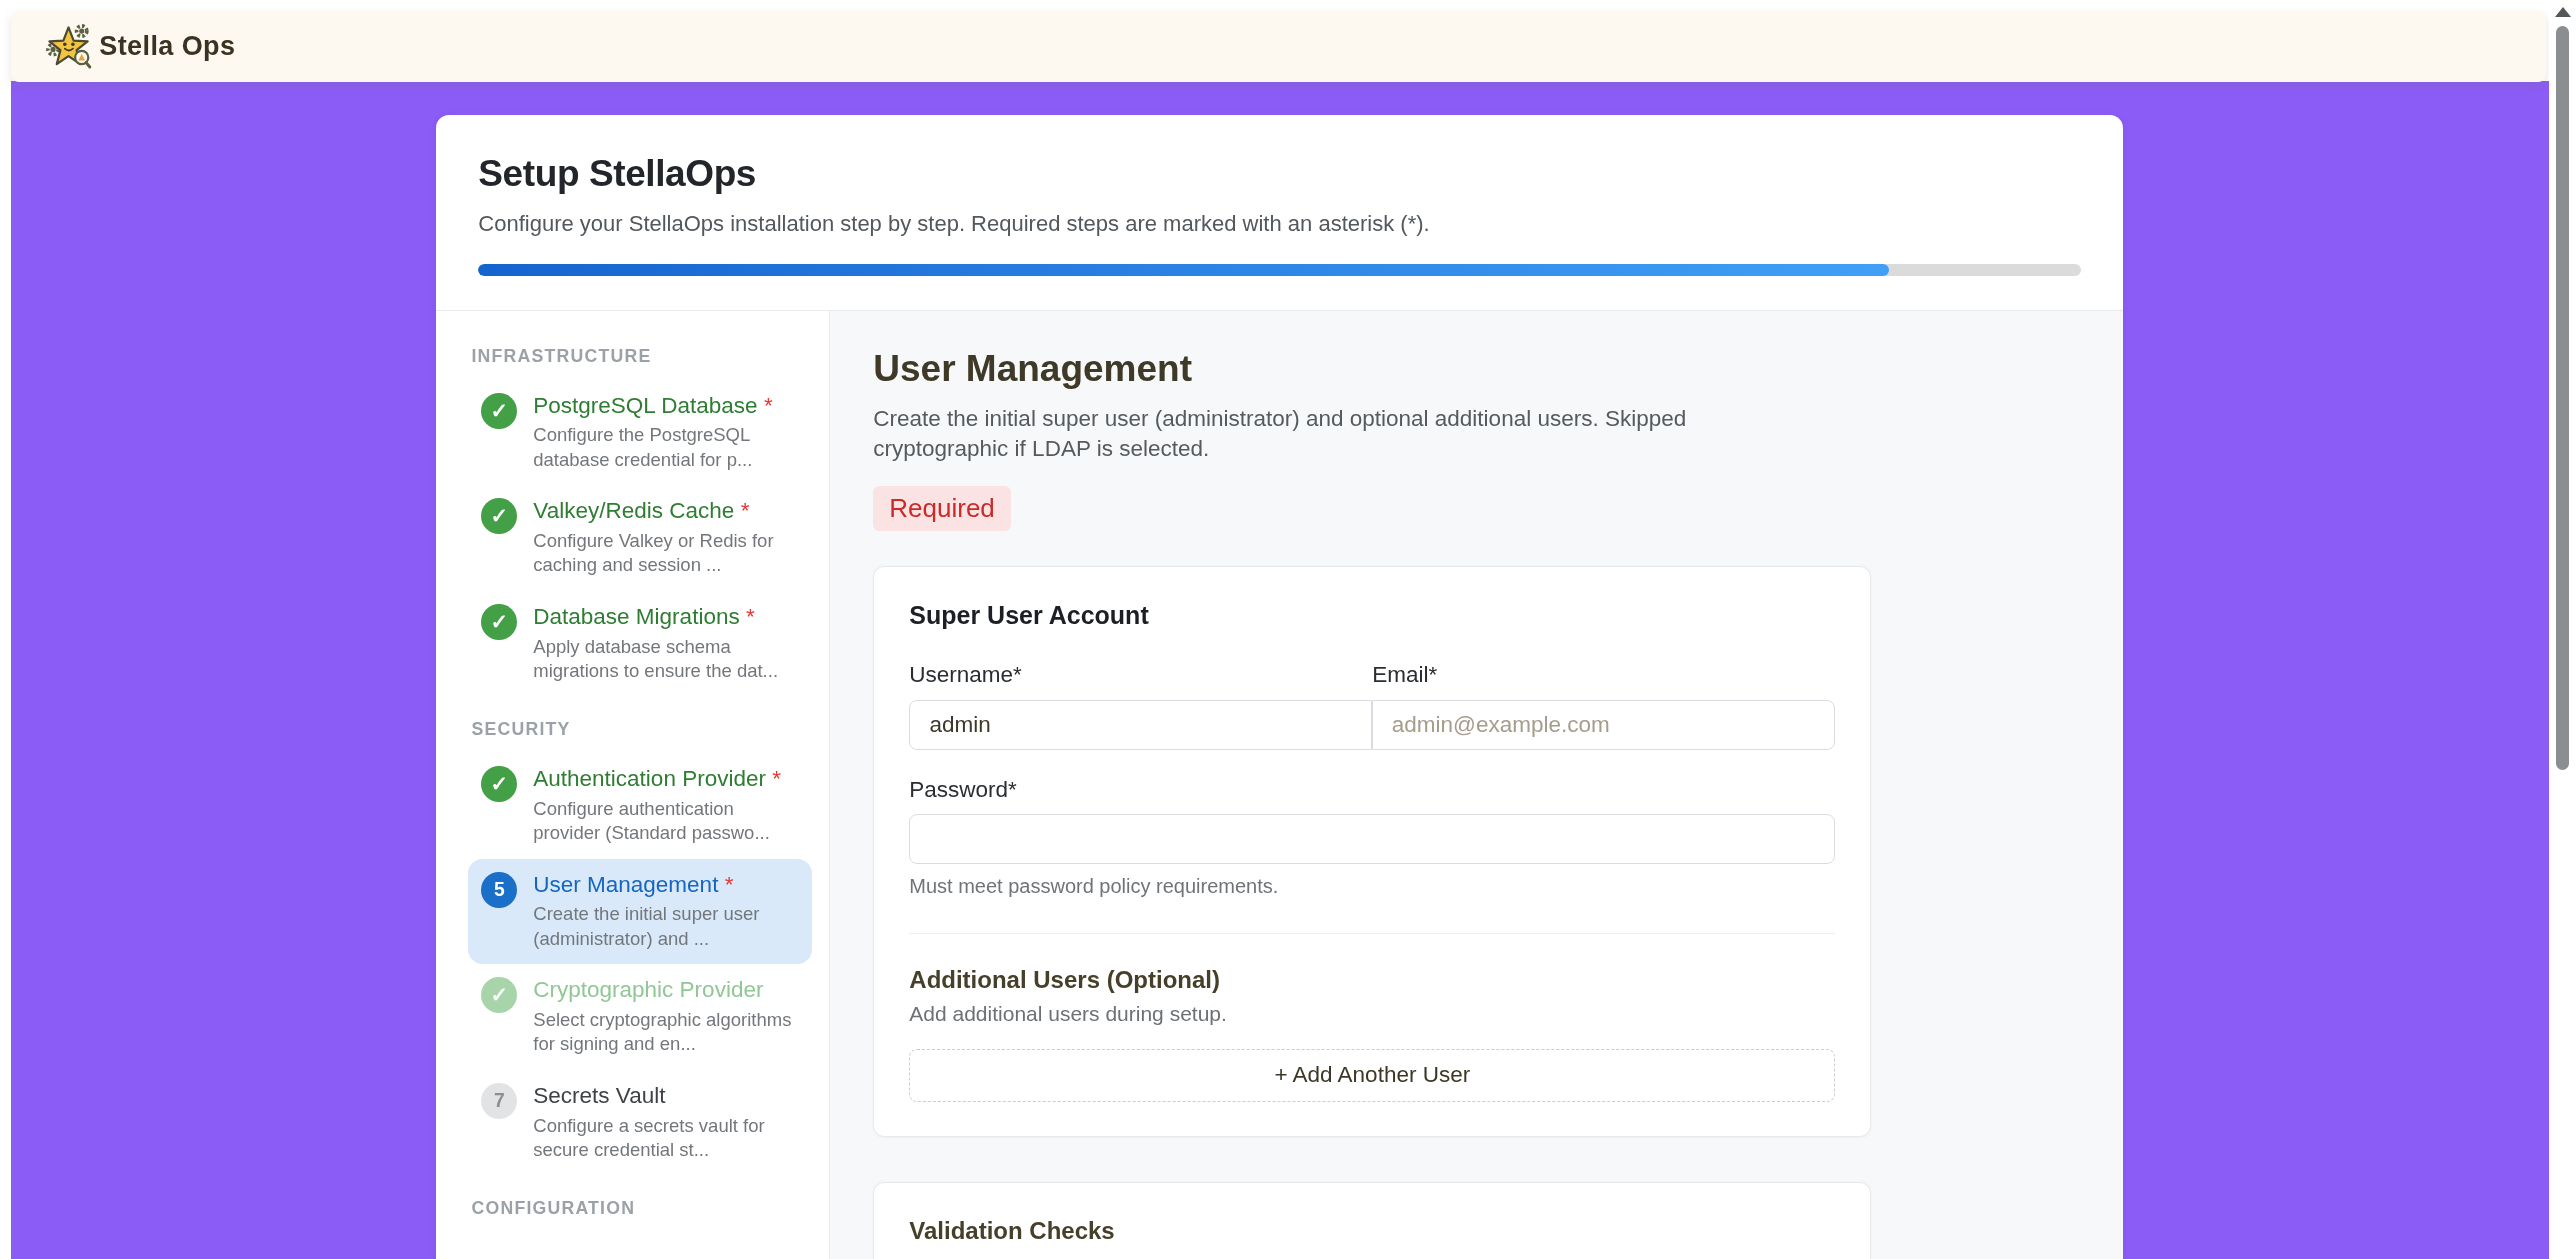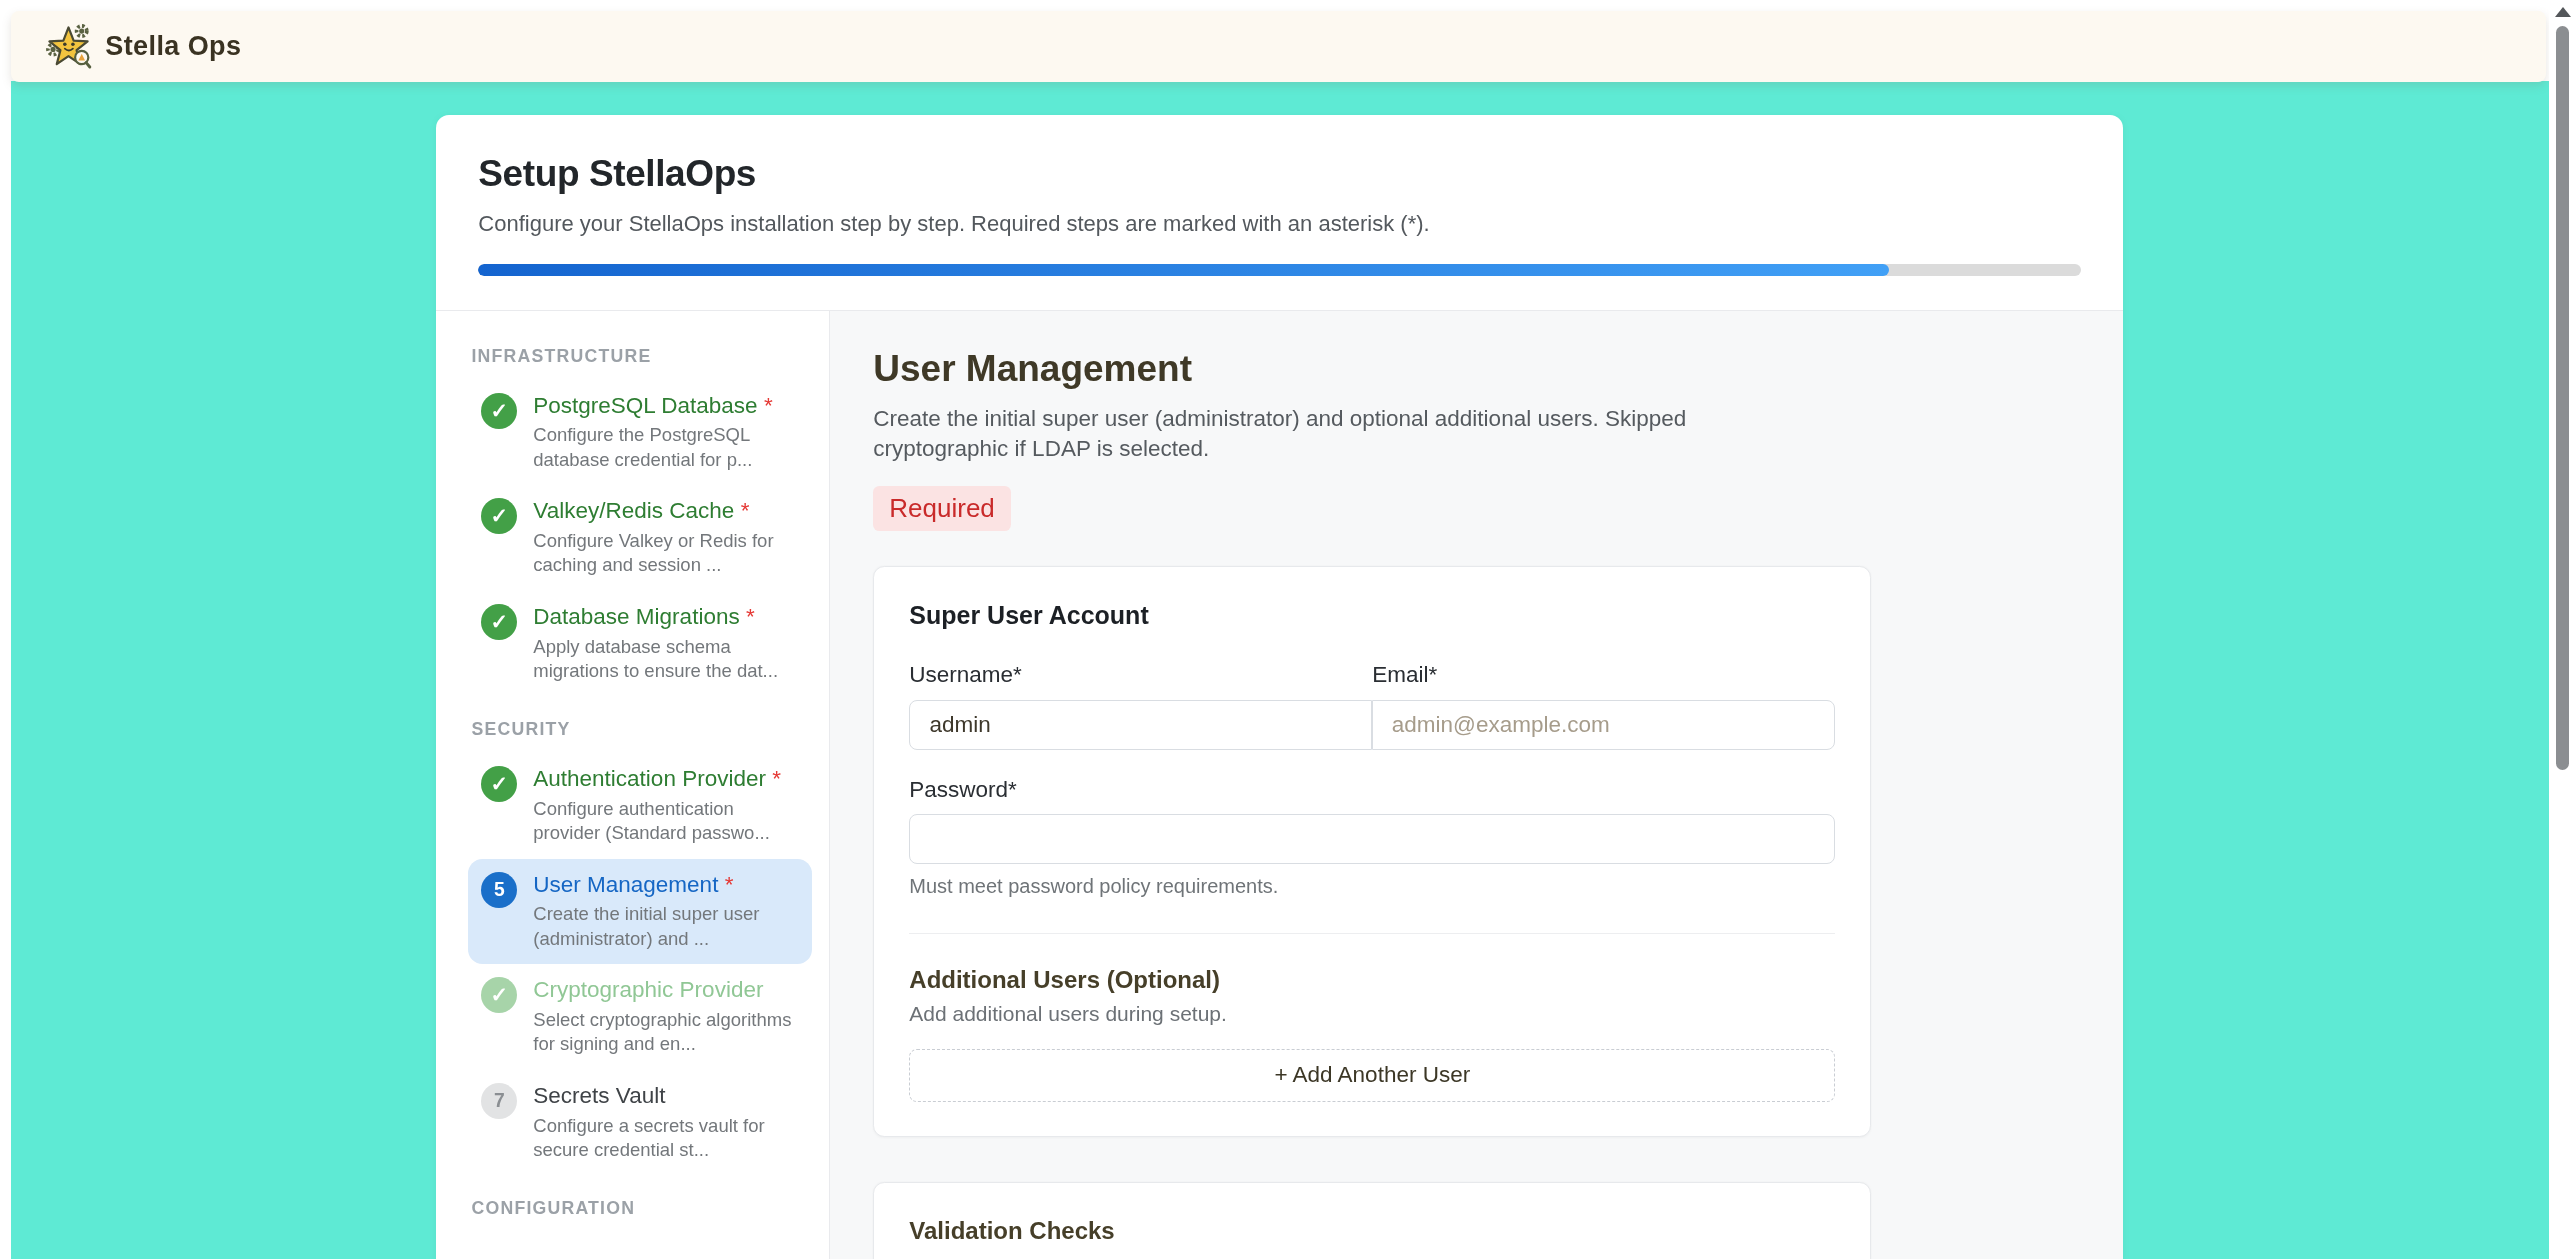--- a/index.html
+++ b/index.html
@@ -3,25 +3,25 @@
 <meta charset="utf-8">
 <style>
   * { margin:0; padding:0; box-sizing:border-box; }
   html,body { width:2576px; height:1259px; background:#ffffff; overflow:hidden;
               font-family:"Liberation Sans", sans-serif; }
 
   
   .topbar { position:absolute; left:11.3px; top:10.5px; width:2535px; height:71px;
             background:#FDF9F1; border-radius:8px; display:flex; align-items:center;
             padding-left:34px; box-shadow:0 4px 9.7px rgba(120,110,90,0.18); z-index:5; }
-  .brand-text { font-size:27px; font-weight:bold; color:#3A3322; margin-left:13px; letter-spacing:0.4px; }
+  .brand-text { font-size:27px; font-weight:bold; color:#3A3322; margin-left:7px; letter-spacing:0.4px; }
 
   
   .canvas { position:absolute; left:11.3px; right:26.6px; top:81px; bottom:0;
-            background:#5eead4; z-index:1; }
+            background:#8b5cf6; z-index:1; }
 
   
   .panel { margin-left:425px; margin-top:34px; width:1687px; height:calc(100% - 34px);
            background:#ffffff; border-radius:13px 13px 0 0; box-shadow:0 1.6px 8px rgba(0,0,0,0.05);
            display:flex; flex-direction:column; overflow:hidden; }
   .panel-header { padding:38px 42px 34px 42px; }
   .setup-title { font-size:37px; font-weight:bold; color:#22262A; letter-spacing:-0.4px; }
   .setup-sub { margin-top:16px; font-size:22px; color:#53585D; }
   .progress-track { margin-top:26.6px; height:12px; background:#DBDBDB; border-radius:6.4px; overflow:hidden; }
   .progress-fill { height:100%; background:linear-gradient(90deg,#1464CF,#41A0F6); border-radius:6.4px; }

